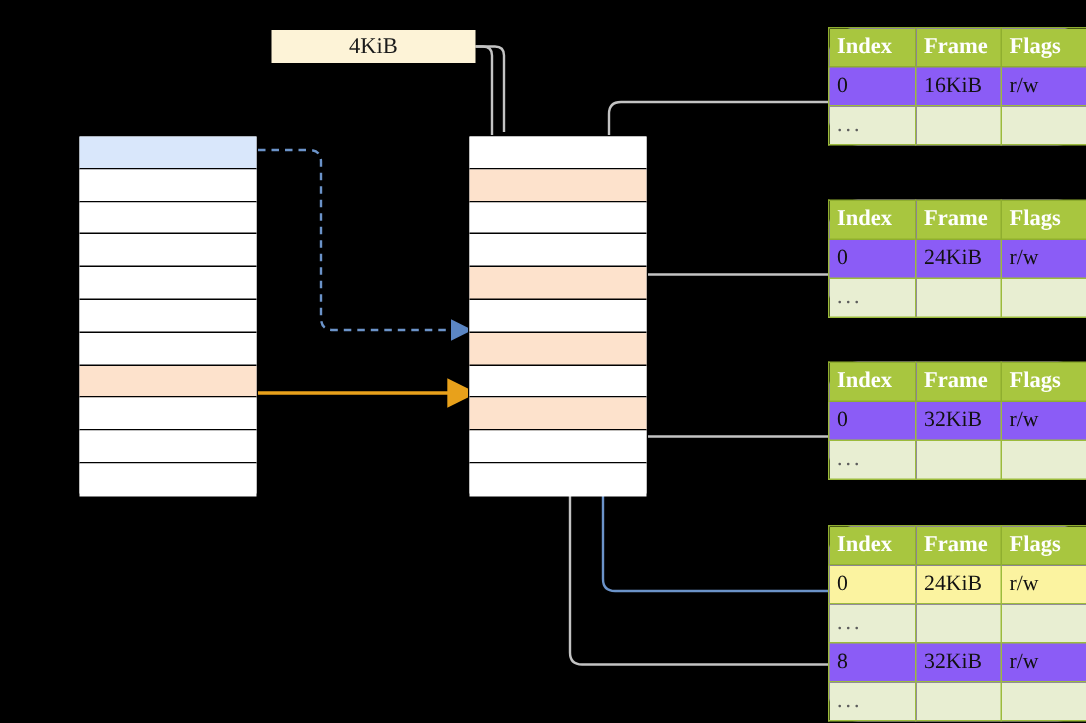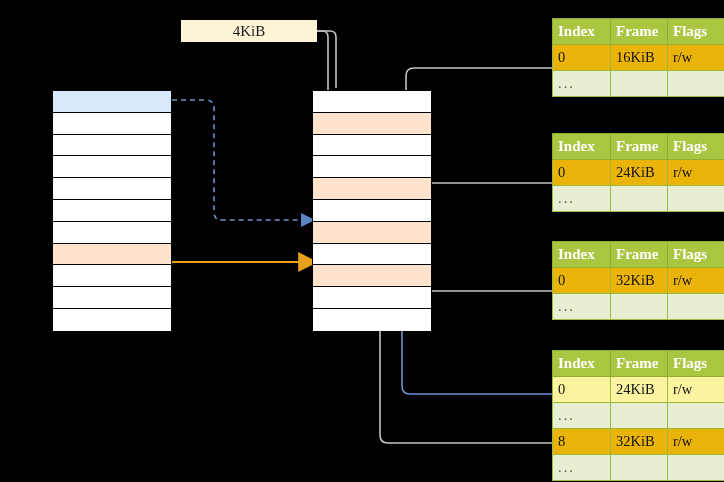--- a/index.html
+++ b/index.html
@@ -14,21 +14,21 @@
   .memrow{height:21.8px;border-bottom:1.4px solid #000;box-sizing:border-box;background:#fff;}
   .memrow:last-child{border-bottom:none;}
   .memrow.blue{background:#d9e7fb;}
   .memrow.peach{background:#fde2cc;}
 
   
   .sizebox{position:absolute;background:#fdf3d7;border:none;
            font-size:15px;color:#1a1a1a;text-align:center;line-height:22px;}
 
   
-  .ptable{position:absolute;border-collapse:collapse;background:#eab308;
+  .ptable{position:absolute;border-collapse:collapse;background:#8b5cf6;
           table-layout:fixed;border-radius:20px;}
   .ptable td,.ptable th{border:1px solid #9cbb3c;padding:1px 5px;
           font-size:14.5px;color:#111;height:26px;box-sizing:border-box;
           overflow:hidden;white-space:nowrap;}
   .ptable th{background:#a8c63f;color:#fff;font-weight:bold;border-color:#8fae2f;
           text-align:left;font-size:15px;}
   .ptable td.dots{background:#e8eed2;color:#5c5c5c;letter-spacing:2px;}
   .ptable tr.ellipsis td{background:#e8eed2;}
   .ptable td.hl{background:#fbf3a0;}
   .c-idx{width:58px;}

